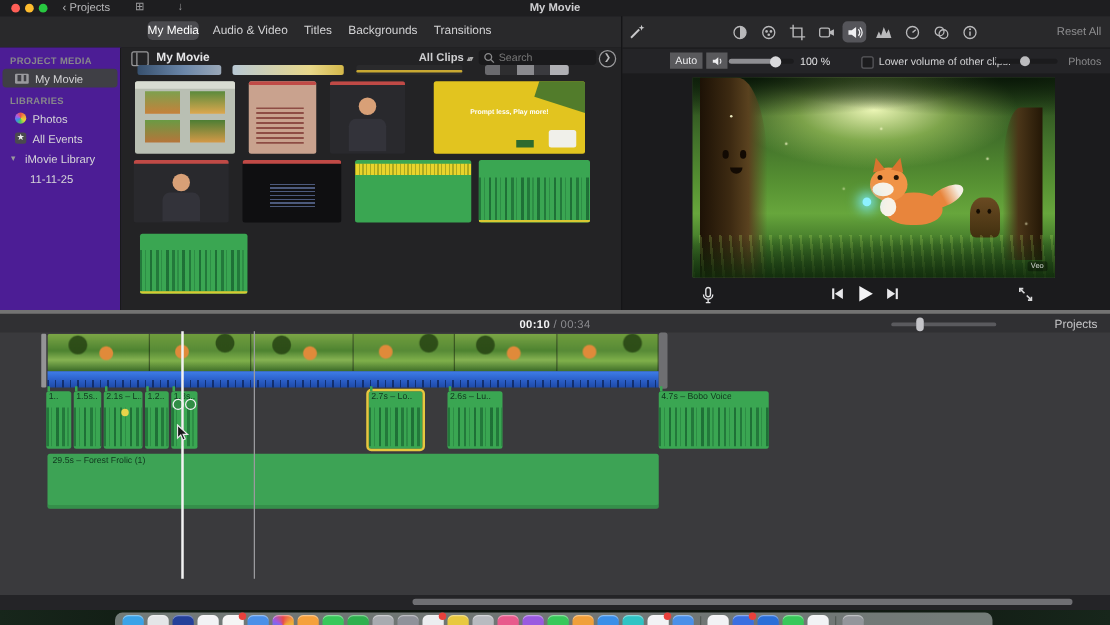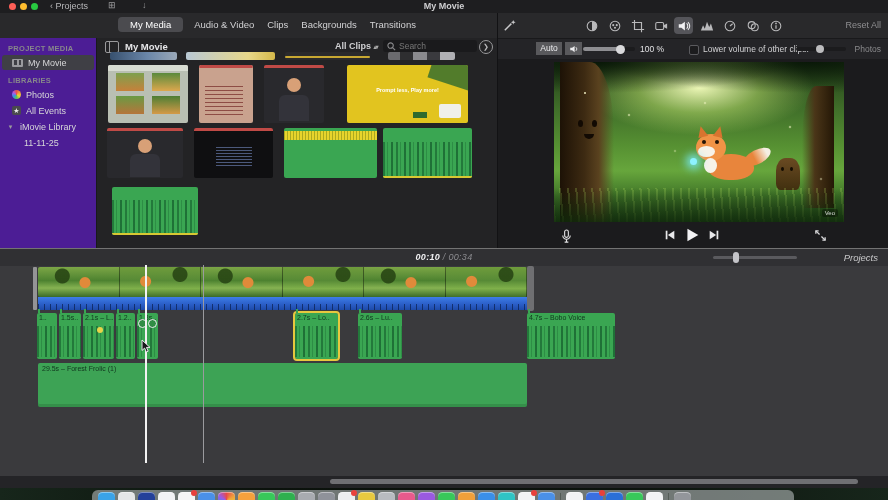--- a/index.html
+++ b/index.html
@@ -11,21 +11,21 @@
   .tl{position:absolute;top:3px;width:7px;height:7px;border-radius:50%;}
   .tl.red{left:9px;background:#ff5f57}.tl.yellow{left:20px;background:#febc2e}.tl.green{left:31px;background:#28c840}
   .back-btn{position:absolute;left:50px;top:1px;font-size:9px;color:#b9b9bb;}
   .tb-ic{position:absolute;top:0px;font-size:9px;color:#9a9a9c;}
   .win-title{position:absolute;left:50%;top:1px;transform:translateX(-50%);font-size:9px;font-weight:bold;color:#cfcfd1;}
 
   
   .topstrip{position:absolute;left:0;top:13px;width:497px;height:25px;background:#29292b;border-bottom:1px solid #1b1b1d;}
   .tab-bar{position:absolute;left:118px;top:4px;display:flex;gap:9px;align-items:center;}
   .tab{font-size:9.5px;color:#d2d2d4;padding:2px 2px;border-radius:4px;white-space:nowrap;}
-  .tab.selected{background:#4b4b4f;padding:2px 12px;color:#fff;}
+  .tab.selected{background:#4b4b4f;padding:2px 0;color:#fff;}
 
   
   .sidebar{position:absolute;left:0;top:38px;width:96px;height:210px;background:#4c1d95;border-right:1px solid #19191b;}
   .sb-header{font-size:7.5px;font-weight:bold;color:#87878b;letter-spacing:.3px;margin:6px 0 2px 8px;}
   .sb-row{display:flex;align-items:center;gap:5px;height:15px;padding-left:10px;font-size:9px;color:#d6d6d8;margin:1px 2px;border-radius:3px;}
   .sb-row.selected{background:#3f3f45;}
   .film-ic{width:11px;height:8px;background:#9a9a9e;border-radius:1px;position:relative;}
   .film-ic:before{content:"";position:absolute;left:2px;top:1.5px;width:2.5px;height:5px;background:#3f3f45;}
   .film-ic:after{content:"";position:absolute;right:2px;top:1.5px;width:2.5px;height:5px;background:#3f3f45;}
   .photos-ic{width:9px;height:9px;border-radius:50%;background:conic-gradient(#e8534a,#f0a03a,#e8d43a,#55c85a,#3a8fe8,#b05ae8,#e8534a);}
@@ -139,21 +139,21 @@
   .sparkles{position:absolute;left:30px;top:30px;width:2px;height:2px;border-radius:50%;background:rgba(255,255,210,.9);
      box-shadow:44px 22px 1px rgba(255,255,210,.8),120px 10px 1px rgba(255,255,210,.7),205px 34px 1px rgba(255,255,210,.8),236px 86px 1px rgba(255,255,210,.6),90px 58px 1px rgba(255,255,210,.5);}
   .grass{position:absolute;left:0;bottom:0;width:100%;height:34px;background:
      linear-gradient(180deg,rgba(20,60,16,0),rgba(14,40,10,.85)),
      repeating-linear-gradient(85deg,rgba(190,235,100,.22) 0 2px,transparent 2px 8px);}
   .veo{position:absolute;right:6px;bottom:5px;font-size:6px;color:rgba(255,255,255,.8);background:rgba(0,0,0,.35);padding:1px 3px;border-radius:2px;}
   .view-controls{position:absolute;left:0;top:168px;width:100%;height:21px;}
   .vc{position:absolute;top:2px;}
 
   
-  .tl-toolbar{position:absolute;left:0;top:248px;width:888px;height:17px;background:#303033;border-top:1px solid #737373;border-bottom:1px solid #1e1e20;font-style:italic;}
+  .tl-toolbar{position:absolute;left:0;top:248px;width:888px;height:17px;background:#303033;border-top:3px solid #737373;border-bottom:1px solid #1e1e20;}
   .timecode{position:absolute;left:0;top:3px;width:100%;text-align:center;font-size:9px;letter-spacing:.3px;}
   .tc-cur{color:#f2f2f4;font-weight:bold;} .tc-tot{color:#8b8b8f;}
   .zoom-track{left:713px;top:7px;width:84px;background:#5a5a5e;height:3px;}
   .zoom-knob{left:733px;top:3px;width:6px;height:11px;border-radius:3px;background:#c4c4c8;position:absolute;}
   .settings{position:absolute;right:10px;top:3px;font-size:9.5px;color:#c6c6c8;}
 
   .timeline{position:absolute;left:0;top:266px;width:888px;height:210px;background:#3a3a3d;}
   .filmstrip{position:absolute;left:38px;top:1px;width:489px;height:30px;display:flex;border-radius:2px;overflow:hidden;}
   .frame{flex:1;position:relative;border-right:1px solid rgba(0,0,0,.4);background:
      radial-gradient(circle at 58% 52%, #e08a3a 0 5px, rgba(224,138,58,0) 6px),
@@ -206,21 +206,21 @@
     <span class="back-btn">‹ <span>Projects</span></span>
     <span class="tb-ic" style="left:108px;">⊞</span>
     <span class="tb-ic" style="left:142px;">↓</span>
     <span class="win-title">My Movie</span>
   </div>
 
   <div class="topstrip">
     <div class="tab-bar">
         <div class="tab selected">My Media</div>
         <div class="tab">Audio &amp; Video</div>
-        <div class="tab">Clips</div>
+        <div class="tab">Titles</div>
         <div class="tab">Backgrounds</div>
         <div class="tab">Transitions</div>
       </div>
   </div>
 
   <div class="sidebar">
     <div class="sb-header">PROJECT MEDIA</div>
     <div class="sb-row selected">
       <span class="film-ic"></span>
       <span>My Movie</span>

